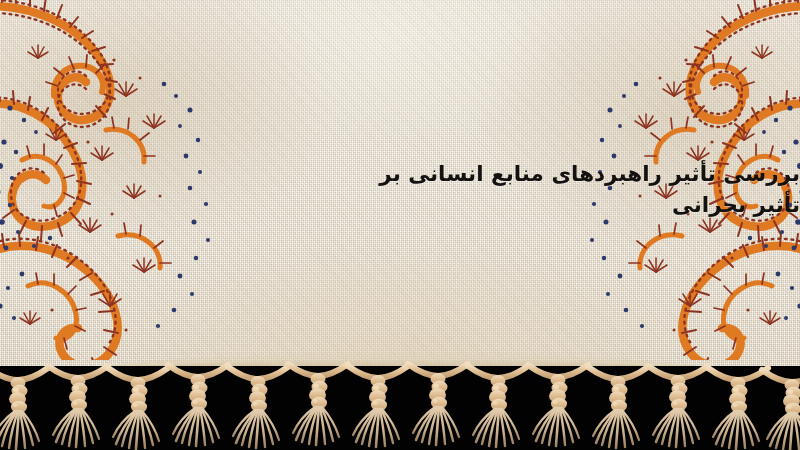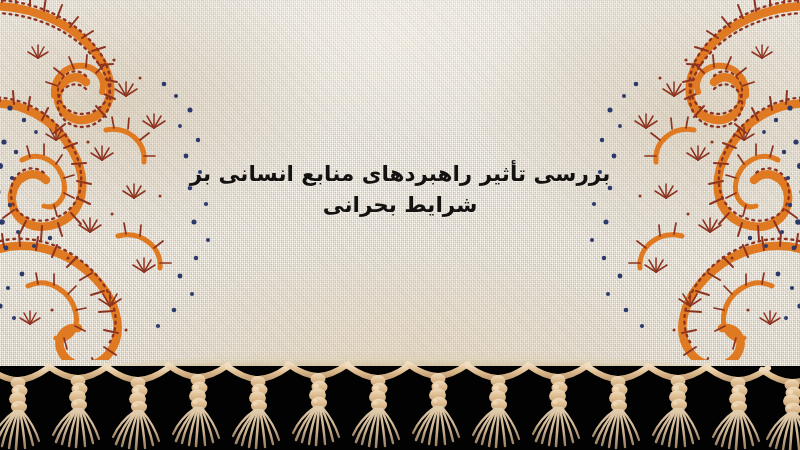--- a/index.html
+++ b/index.html
@@ -91,21 +91,21 @@
   }
   .ornament.left  { left: -6px; }
   .ornament.right { right: -6px; transform: scaleX(-1); }
 
   
   .title-block {
     position: absolute;
     left: 0;
     top: 158px;
     width: 800px;
-    text-align: center;
+    text-align: right;
     direction: rtl;
     z-index: 6;
   }
   .title-line {
     font-family: "DejaVu Sans", sans-serif;
     font-size: 21.5px;
     font-weight: 700;
     line-height: 31px;
     color: #141210;
     letter-spacing: 0px;
@@ -575,21 +575,21 @@
         <circle cx="74" cy="258" r="1.6"></circle>
           <circle cx="132" cy="330" r="1.5"></circle>
         <circle cx="58" cy="310" r="1.6"></circle>
           <circle cx="166" cy="196" r="1.5"></circle>
       </g>
     </svg>
   </div>
 
   <div class="title-block">
     <div class="title-line">بررسی تأثیر راهبردهای منابع انسانی بر</div>
-    <div class="title-line">شرایط بحرانی</div>
+    <div class="title-line">تأثیر بحرانی</div>
   </div>
 
   <div class="fringe-zone"></div>
 
   <svg style="position:absolute;left:0;top:358px;width:800px;height:92px;" viewBox="0 0 800 92" width="800" height="92" aria-hidden="true">
     <defs>
       <linearGradient id="cordg" x1="0" y1="0" x2="0" y2="1">
         <stop offset="0%" stop-color="#f0dcbe"></stop>
         <stop offset="45%" stop-color="#e0bf93"></stop>
         <stop offset="100%" stop-color="#c6a176"></stop>

